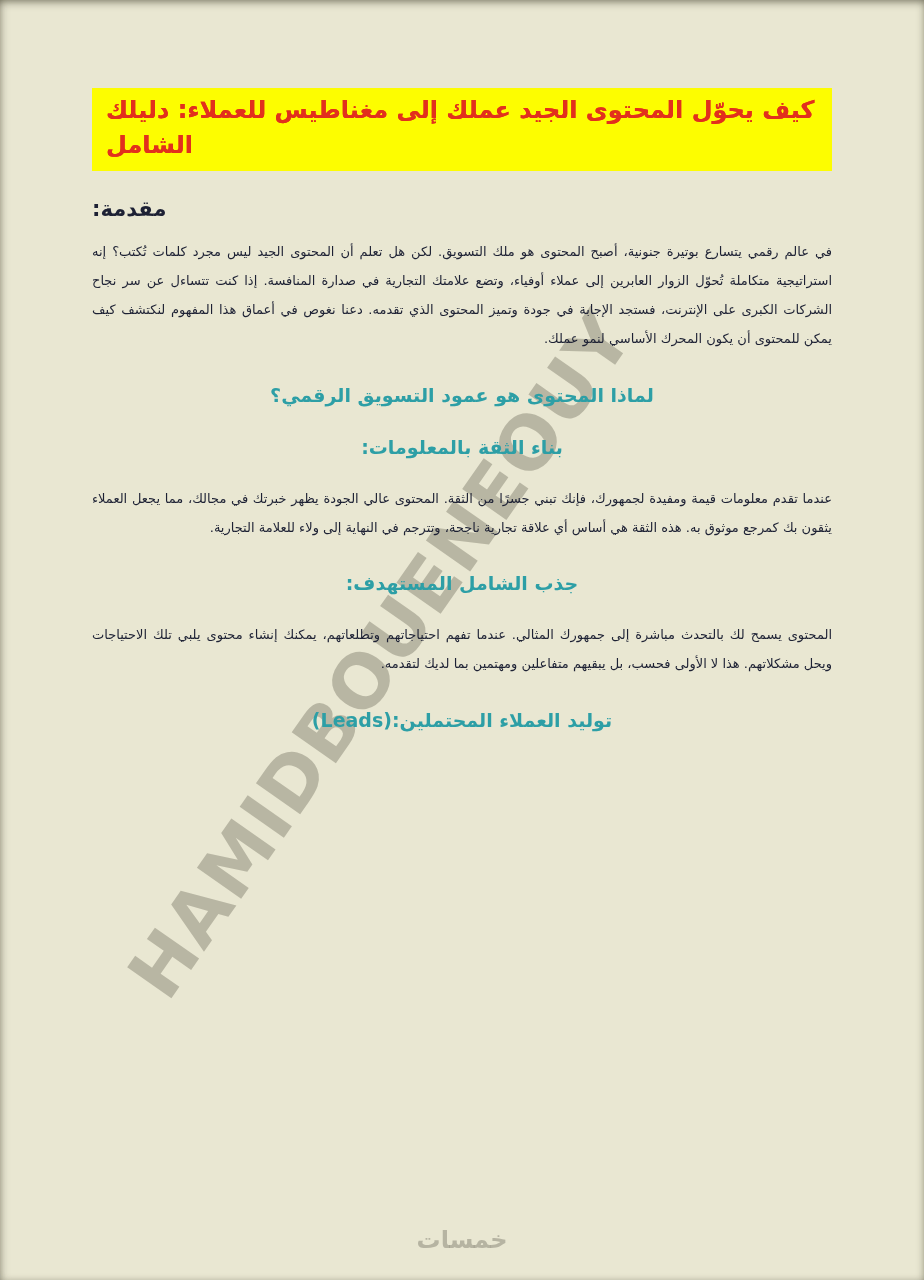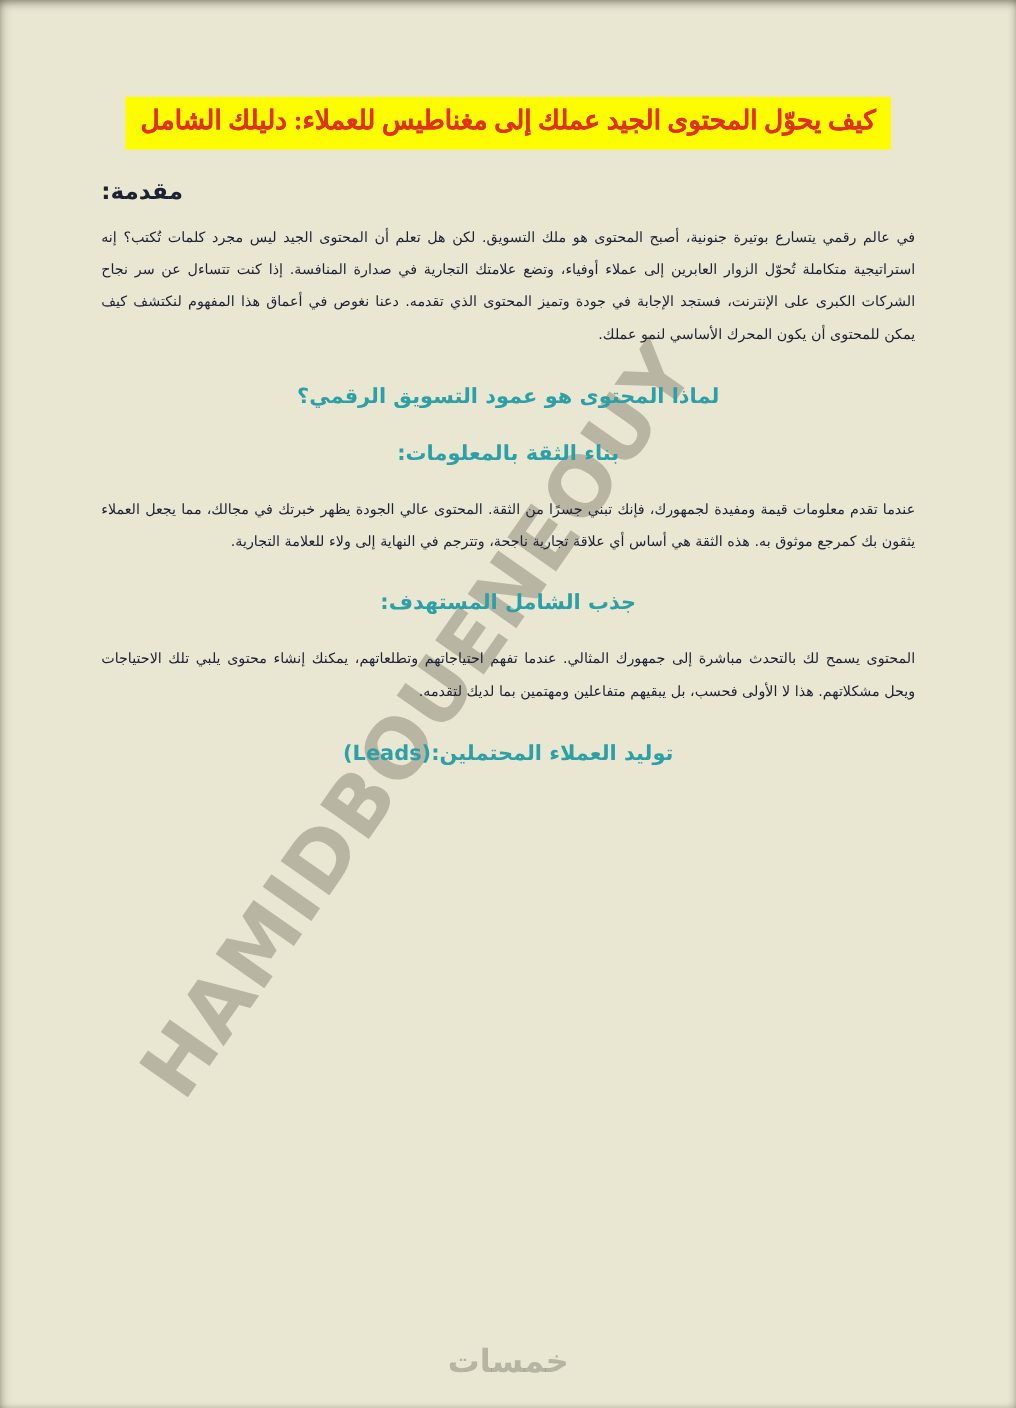--- a/index.html
+++ b/index.html
@@ -32,23 +32,22 @@
       inset 6px 0 10px -5px rgba(55, 52, 35, 0.30),
       inset -5px 0 9px -5px rgba(55, 52, 35, 0.22),
       inset 0 -4px 8px -5px rgba(55, 52, 35, 0.18);
   }
   .content {
     position: relative;
     z-index: 2;
     padding: 88px 92px 0 92px;
   }
   .title {
-    text-align: center;
+    text-align: left;
     margin: 0 0 20px 0;
-    font-family: Liberation Serif, serif;
   }
   .title-highlight {
     display: inline-block;
     background: #fdfd00;
     color: #e2301d;
     font-size: 24px;
     font-weight: bold;
     line-height: 1.45;
     padding: 5px 14px 8px 14px;
     text-shadow: 0 0 0.5px #e2301d;
@@ -91,21 +90,21 @@
     pointer-events: none;
   }
   .footer-watermark {
     position: absolute;
     z-index: 2;
     left: 0;
     right: 0;
     bottom: 26px;
     text-align: center;
     color: rgba(120, 118, 105, 0.45);
-    font-size: 29px;
+    font-size: 24px;
     font-weight: bold;
     letter-spacing: 1px;
   }
 </style>
 </head>
 <body>
 
 <div class="page">
 
   <div class="watermark">HAMIDBOUENEOUY</div>

